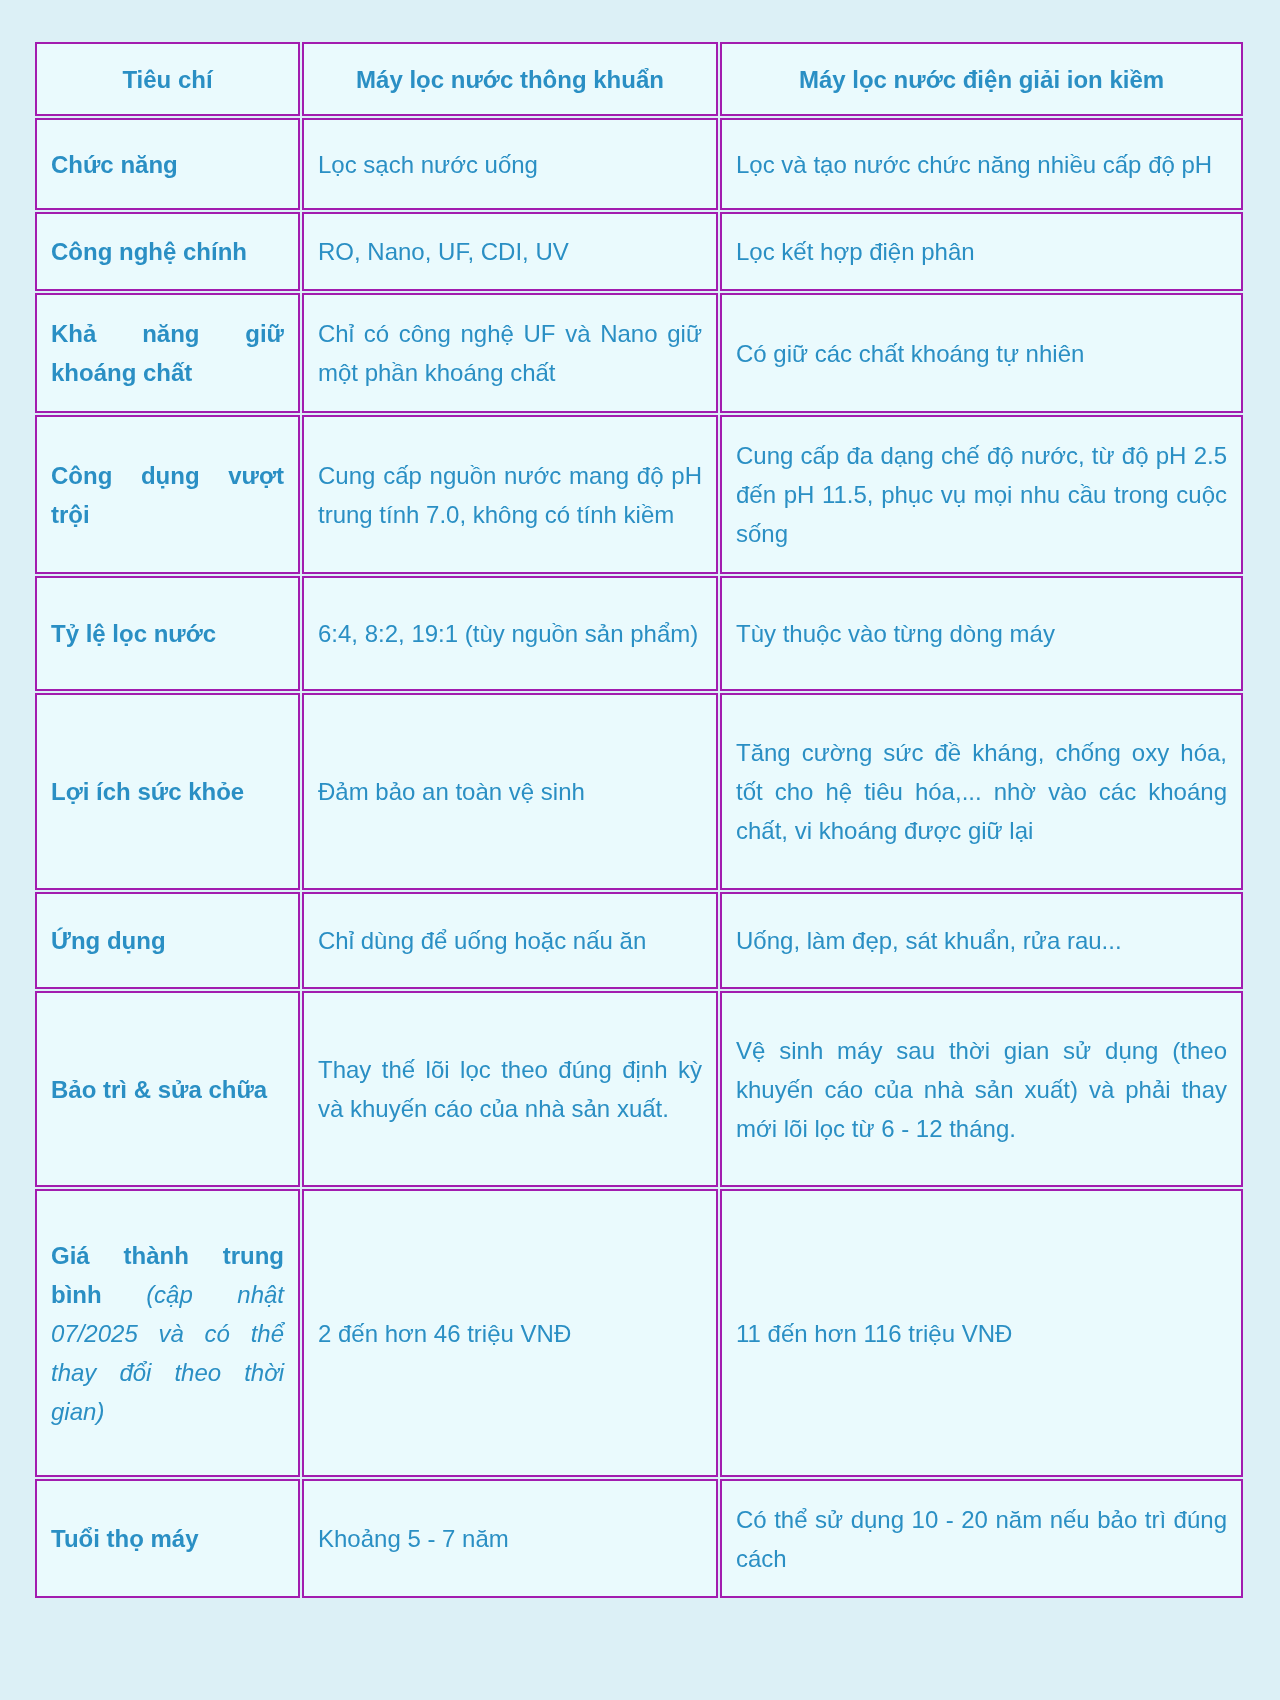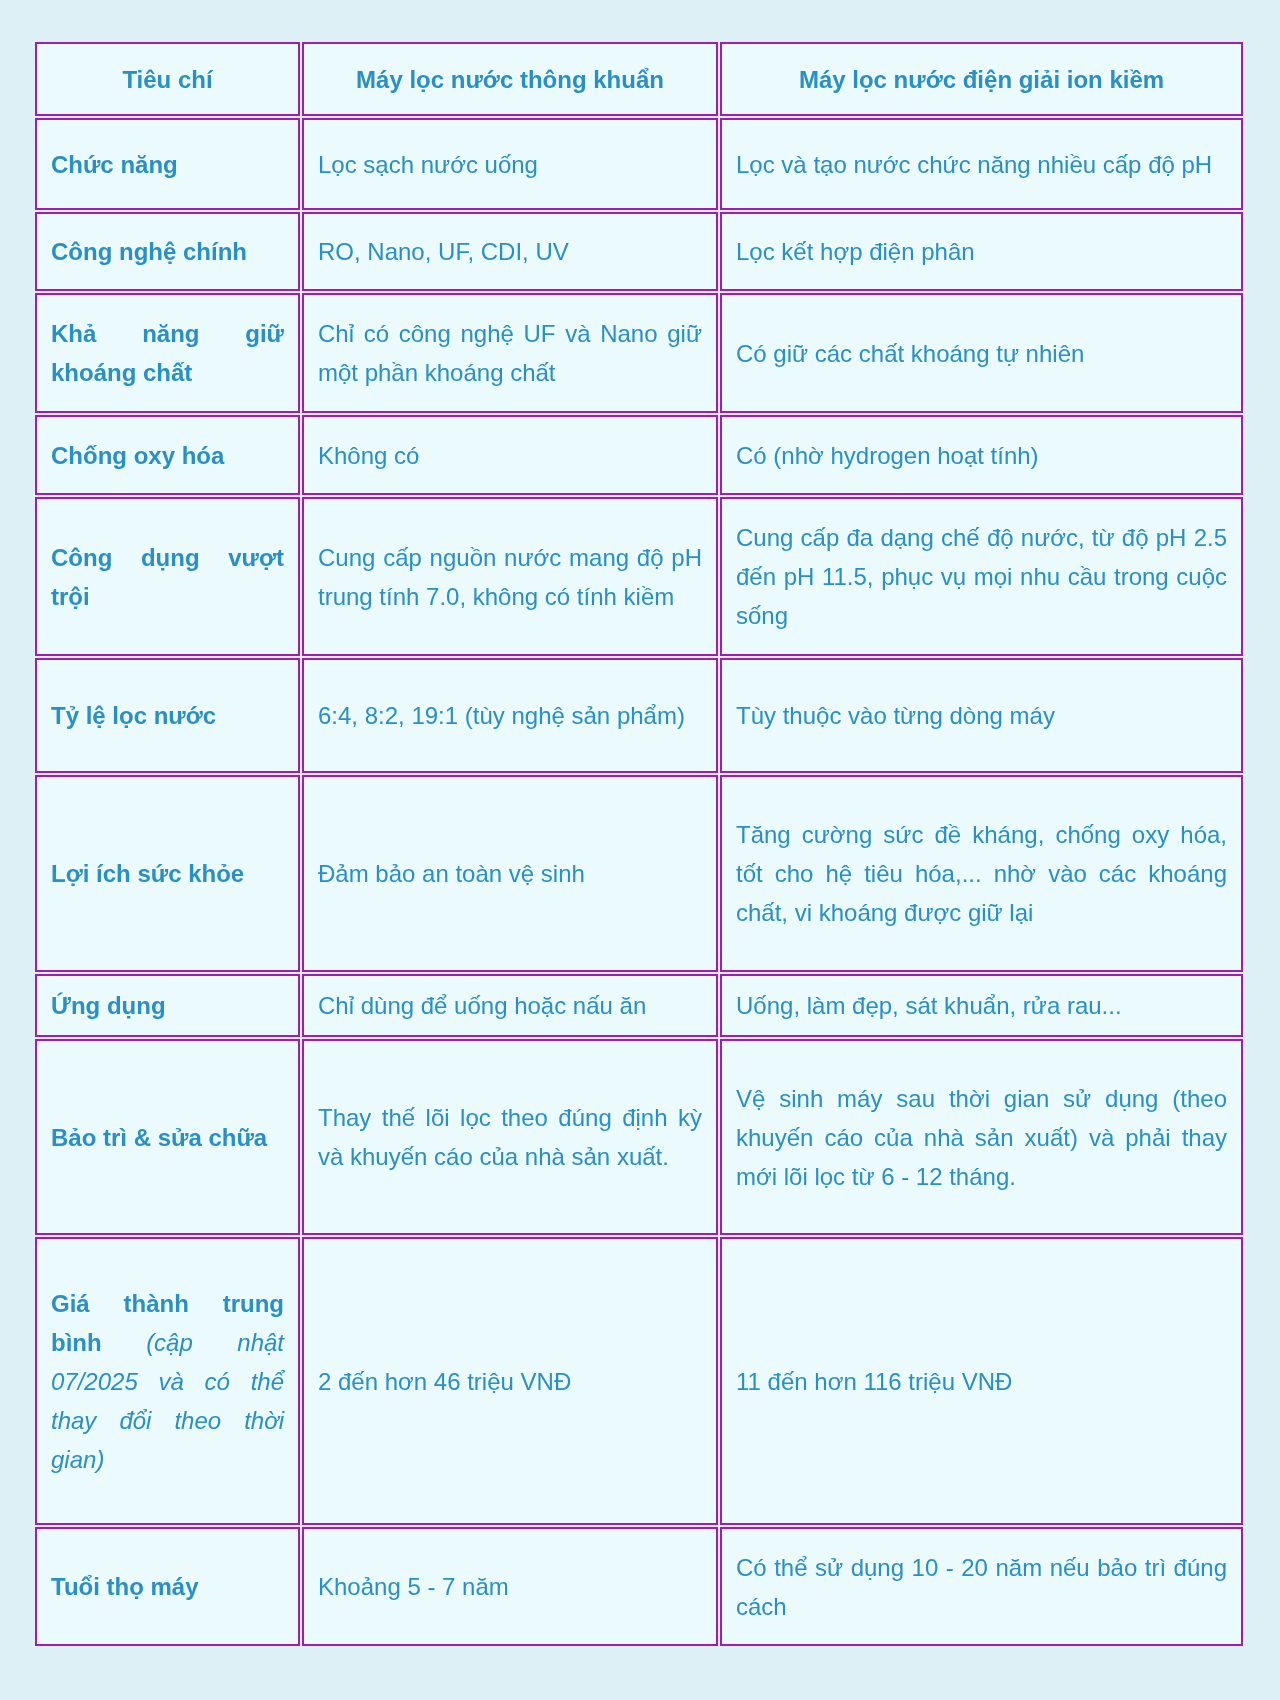--- a/index.html
+++ b/index.html
@@ -73,41 +73,36 @@
         <tr style="height: 79px;">
           <td class="crit"><span>Công nghệ chính</span></td>
           <td>RO, Nano, UF, CDI, UV</td>
           <td>Lọc kết hợp điện phân</td>
         </tr>
         <tr style="height: 120px; margin-left: 36px;">
           <td class="crit"><span>Khả năng giữ khoáng chất</span></td>
           <td>Chỉ có công nghệ UF và Nano giữ một phần khoáng chất</td>
           <td>Có giữ các chất khoáng tự nhiên</td>
         </tr>
-        <tr style="height: 80px;">
-          <td class="crit"><span>Chống oxy hóa</span></td>
-          <td>Không có</td>
-          <td>Có (nhờ hydrogen hoạt tính)</td>
-        </tr>
         <tr style="height: 159px;">
           <td class="crit"><span>Công dụng vượt trội</span></td>
           <td>Cung cấp nguồn nước mang độ pH trung tính 7.0, không có tính kiềm</td>
           <td>Cung cấp đa dạng chế độ nước, từ độ pH 2.5 đến pH 11.5, phục vụ mọi nhu cầu trong cuộc sống</td>
         </tr>
         <tr style="height: 115px; padding-left: 21px;">
           <td class="crit"><span>Tỷ lệ lọc nước</span></td>
-          <td>6:4, 8:2, 19:1 (tùy nghệ sản phẩm)</td>
+          <td>6:4, 8:2, 19:1 (tùy nguồn sản phẩm)</td>
           <td>Tùy thuộc vào từng dòng máy</td>
         </tr>
         <tr style="height: 197px;">
           <td class="crit"><span>Lợi ích sức khỏe</span></td>
           <td>Đảm bảo an toàn vệ sinh</td>
           <td>Tăng cường sức đề kháng, chống oxy hóa, tốt cho hệ tiêu hóa,... nhờ vào các khoáng chất, vi khoáng được giữ lại</td>
         </tr>
-        <tr style="height: 63px;">
+        <tr style="height: 97px;">
           <td class="crit"><span>Ứng dụng</span></td>
           <td>Chỉ dùng để uống hoặc nấu ăn</td>
           <td>Uống, làm đẹp, sát khuẩn, rửa rau...</td>
         </tr>
         <tr style="height: 196px;">
           <td class="crit"><span>Bảo trì &amp; sửa chữa</span></td>
           <td>Thay thế lõi lọc theo đúng định kỳ và khuyến cáo của nhà sản xuất.</td>
           <td>Vệ sinh máy sau thời gian sử dụng (theo khuyến cáo của nhà sản xuất) và phải thay mới lõi lọc từ 6 - 12 tháng.</td>
         </tr>
         <tr style="height: 288px;">

